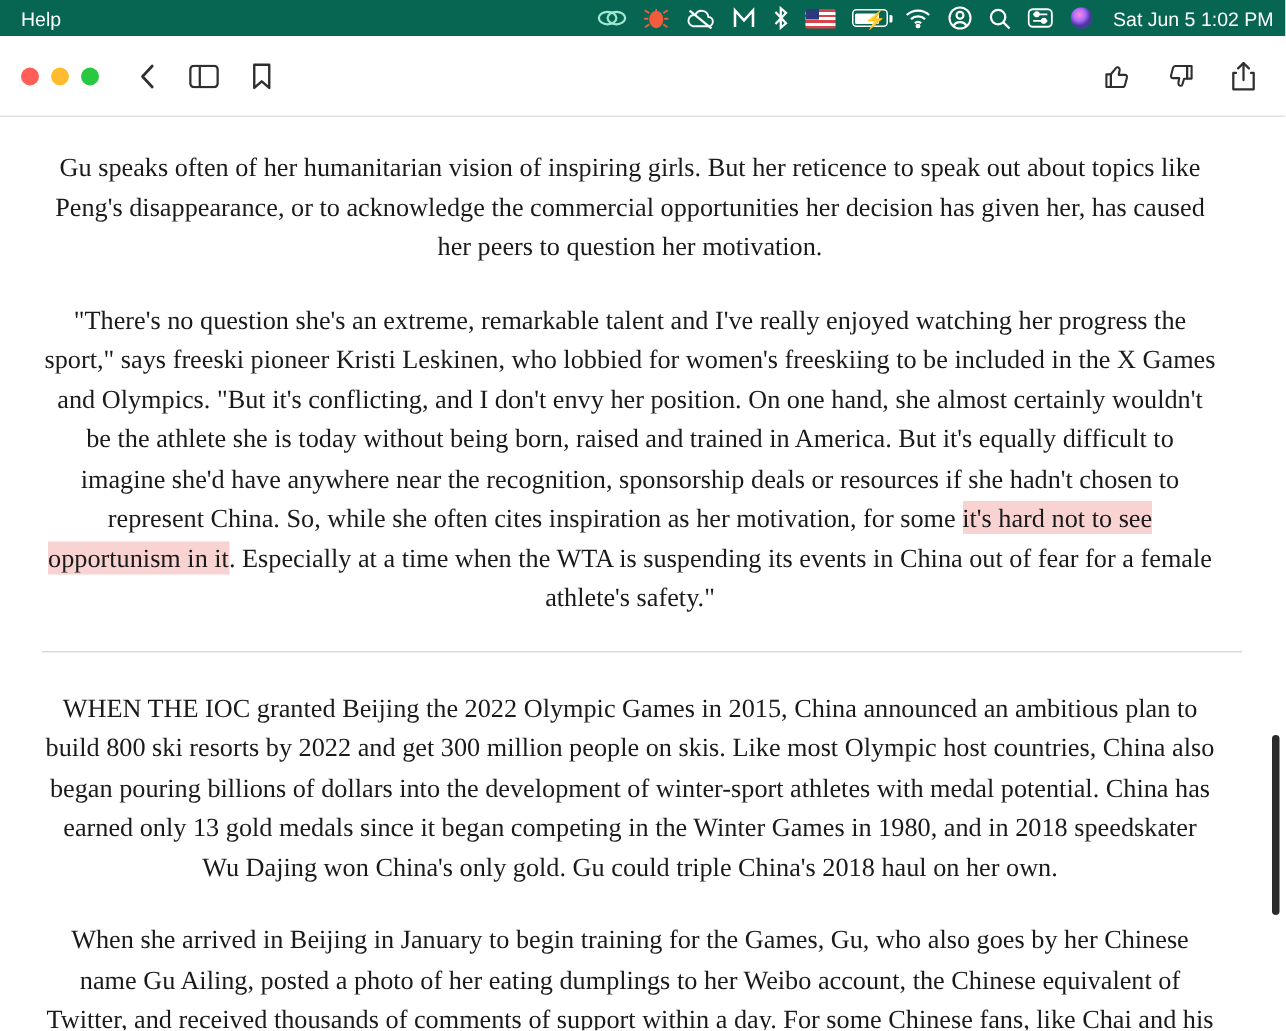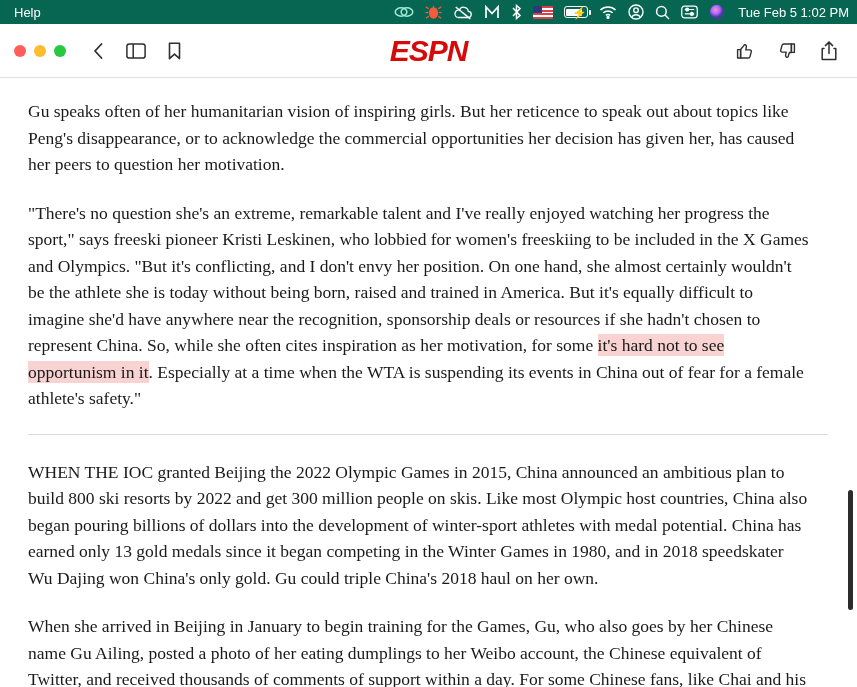--- a/index.html
+++ b/index.html
@@ -125,21 +125,21 @@
   .article {
     padding: 20px 28px 0 28px;
     width: 840px;
   }
   .article p {
     font-family: "Liberation Serif", serif;
     font-size: 17.5px;
     line-height: 26.5px;
     color: #1a1a1a;
     margin: 0 0 22px 0;
-    text-align: left;
+    text-align: center;
   }
   .article p:last-child { margin-bottom: 0; }
   .hl {
     background: #f9d2d2;
     padding: 1px 0;
   }
   .smallcaps { font-weight: normal; }
   .divider {
     border: 0;
     border-top: 1px solid #d9d9d9;
@@ -244,21 +244,21 @@
         <defs>
           <radialGradient id="sg" cx="40%" cy="35%">
             <stop offset="0%" stop-color="#ff8bd0"></stop>
             <stop offset="55%" stop-color="#b06bff"></stop>
             <stop offset="100%" stop-color="#4a3a9e"></stop>
           </radialGradient>
         </defs>
         <circle cx="8" cy="8" r="7.2" fill="url(#sg)"></circle>
       </svg>
     </span>
-    <span class="mb-time">Tue Feb 5  1:02 PM</span>
+    <span class="mb-time">Sat Jun 5  1:02 PM</span>
   </div>
 </div>
 
 <div class="toolbar">
   <div class="traffic">
     <span class="dot red"></span>
     <span class="dot yellow"></span>
     <span class="dot green"></span>
   </div>
   <div class="tb-left">
@@ -272,21 +272,20 @@
         <rect x="0.9" y="0.9" width="18.2" height="14.2" rx="2.4"></rect>
         <path d="M7.2 1 V15"></path>
       </svg>
     </span>
     <span class="tb-btn">
       <svg width="13" height="18" viewBox="0 0 13 18" fill="none" stroke="#2f2f2f" stroke-width="1.6" stroke-linejoin="round">
         <path d="M1.5 1.2 H11.5 V16.6 L6.5 12.2 L1.5 16.6 Z"></path>
       </svg>
     </span>
   </div>
-  <div class="espn-logo">ESPN</div>
   <div class="tb-right">
     <span class="tb-btn">
       <svg width="20" height="20" viewBox="0 0 20 20" fill="none" stroke="#2f2f2f" stroke-width="1.4" stroke-linejoin="round">
         <path d="M5.6 8.5 V17 H13.2 c1 0 1.6-.6 1.8-1.4l1.3-5c.2-.9-.4-1.7-1.3-1.7h-4.2l.6-3.1c.2-1-.5-2-1.5-2-.5 0-.9.3-1.1.8L5.6 8.5z"></path>
         <path d="M5.6 8.6 H2.6 V17 H5.6 Z"></path>
       </svg>
     </span>
     <span class="tb-btn">
       <svg width="20" height="20" viewBox="0 0 20 20" fill="none" stroke="#2f2f2f" stroke-width="1.4" stroke-linejoin="round">
         <path d="M14.4 11.5 V3 H6.8 c-1 0-1.6.6-1.8 1.4l-1.3 5c-.2.9.4 1.7 1.3 1.7h4.2l-.6 3.1c-.2 1 .5 2 1.5 2 .5 0 .9-.3 1.1-.8l1.2-3.9z"></path>

